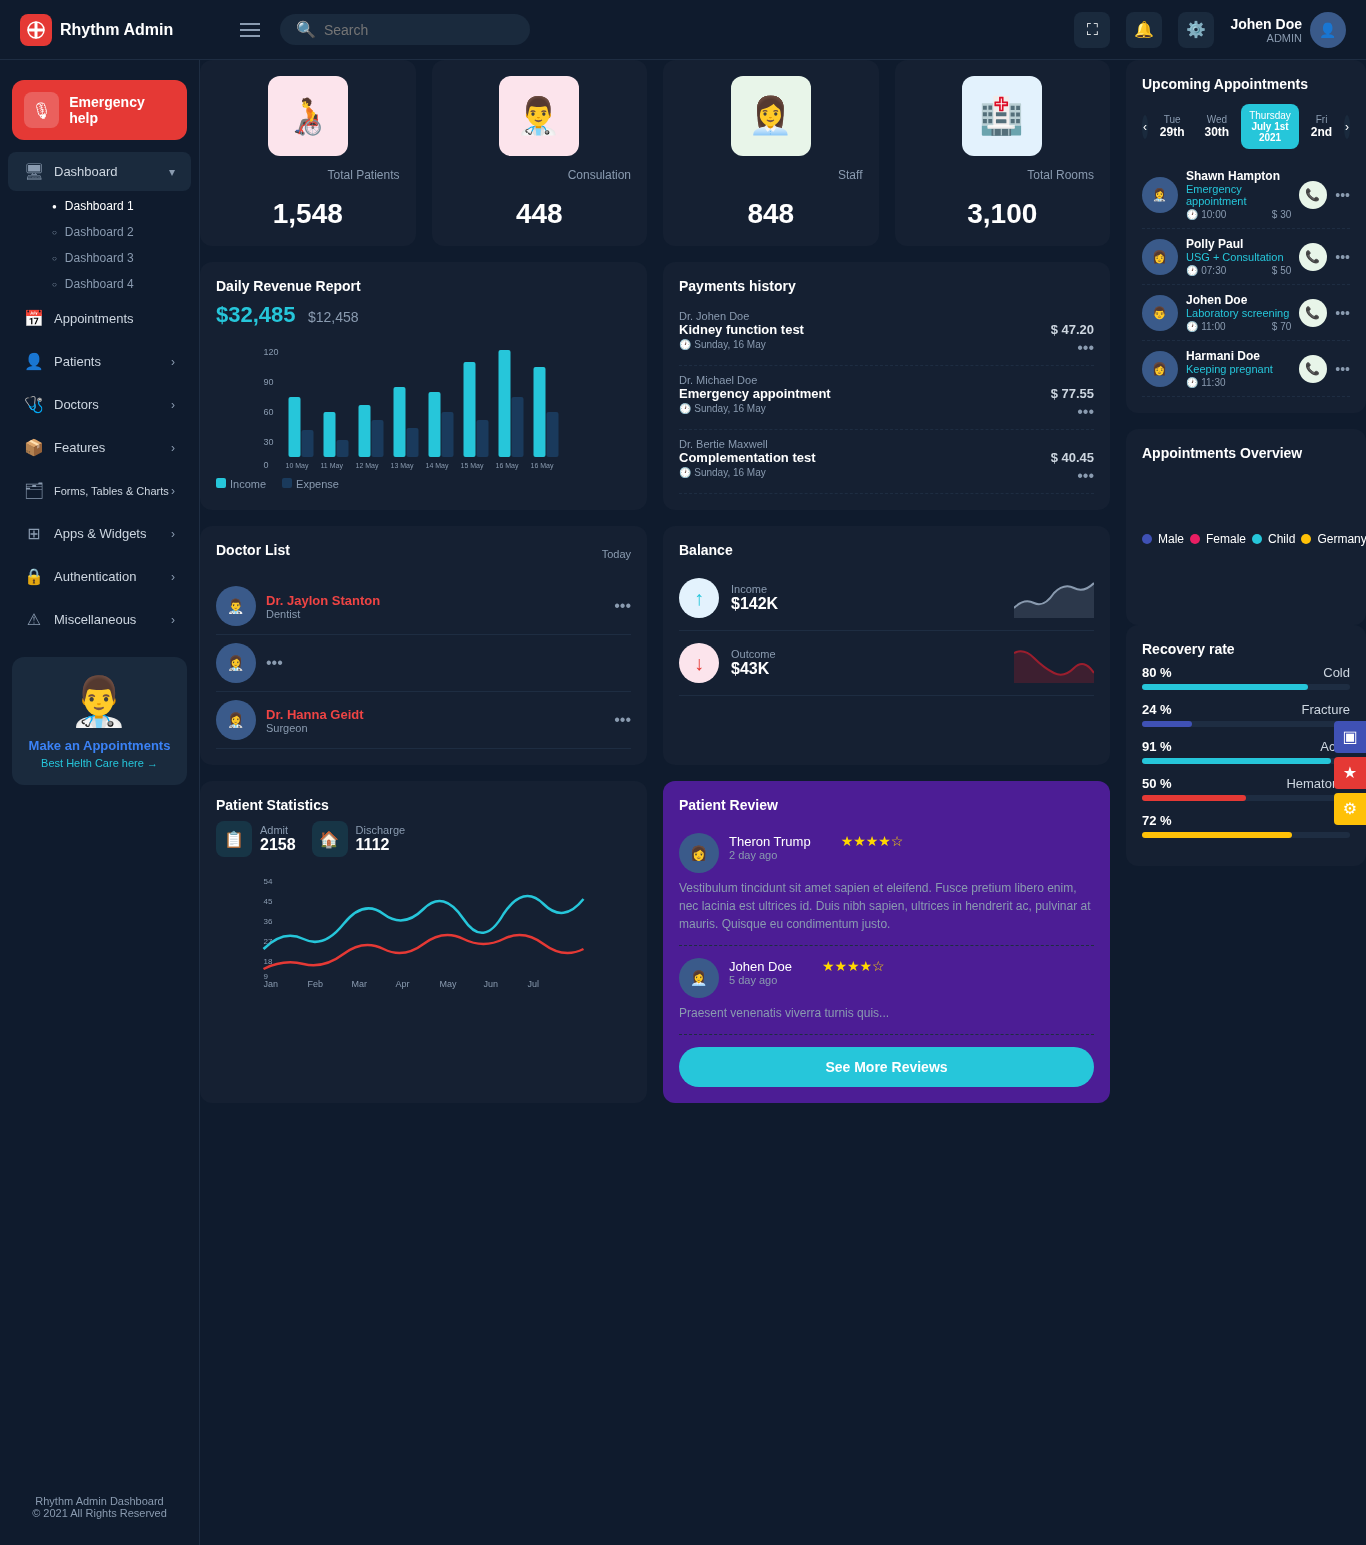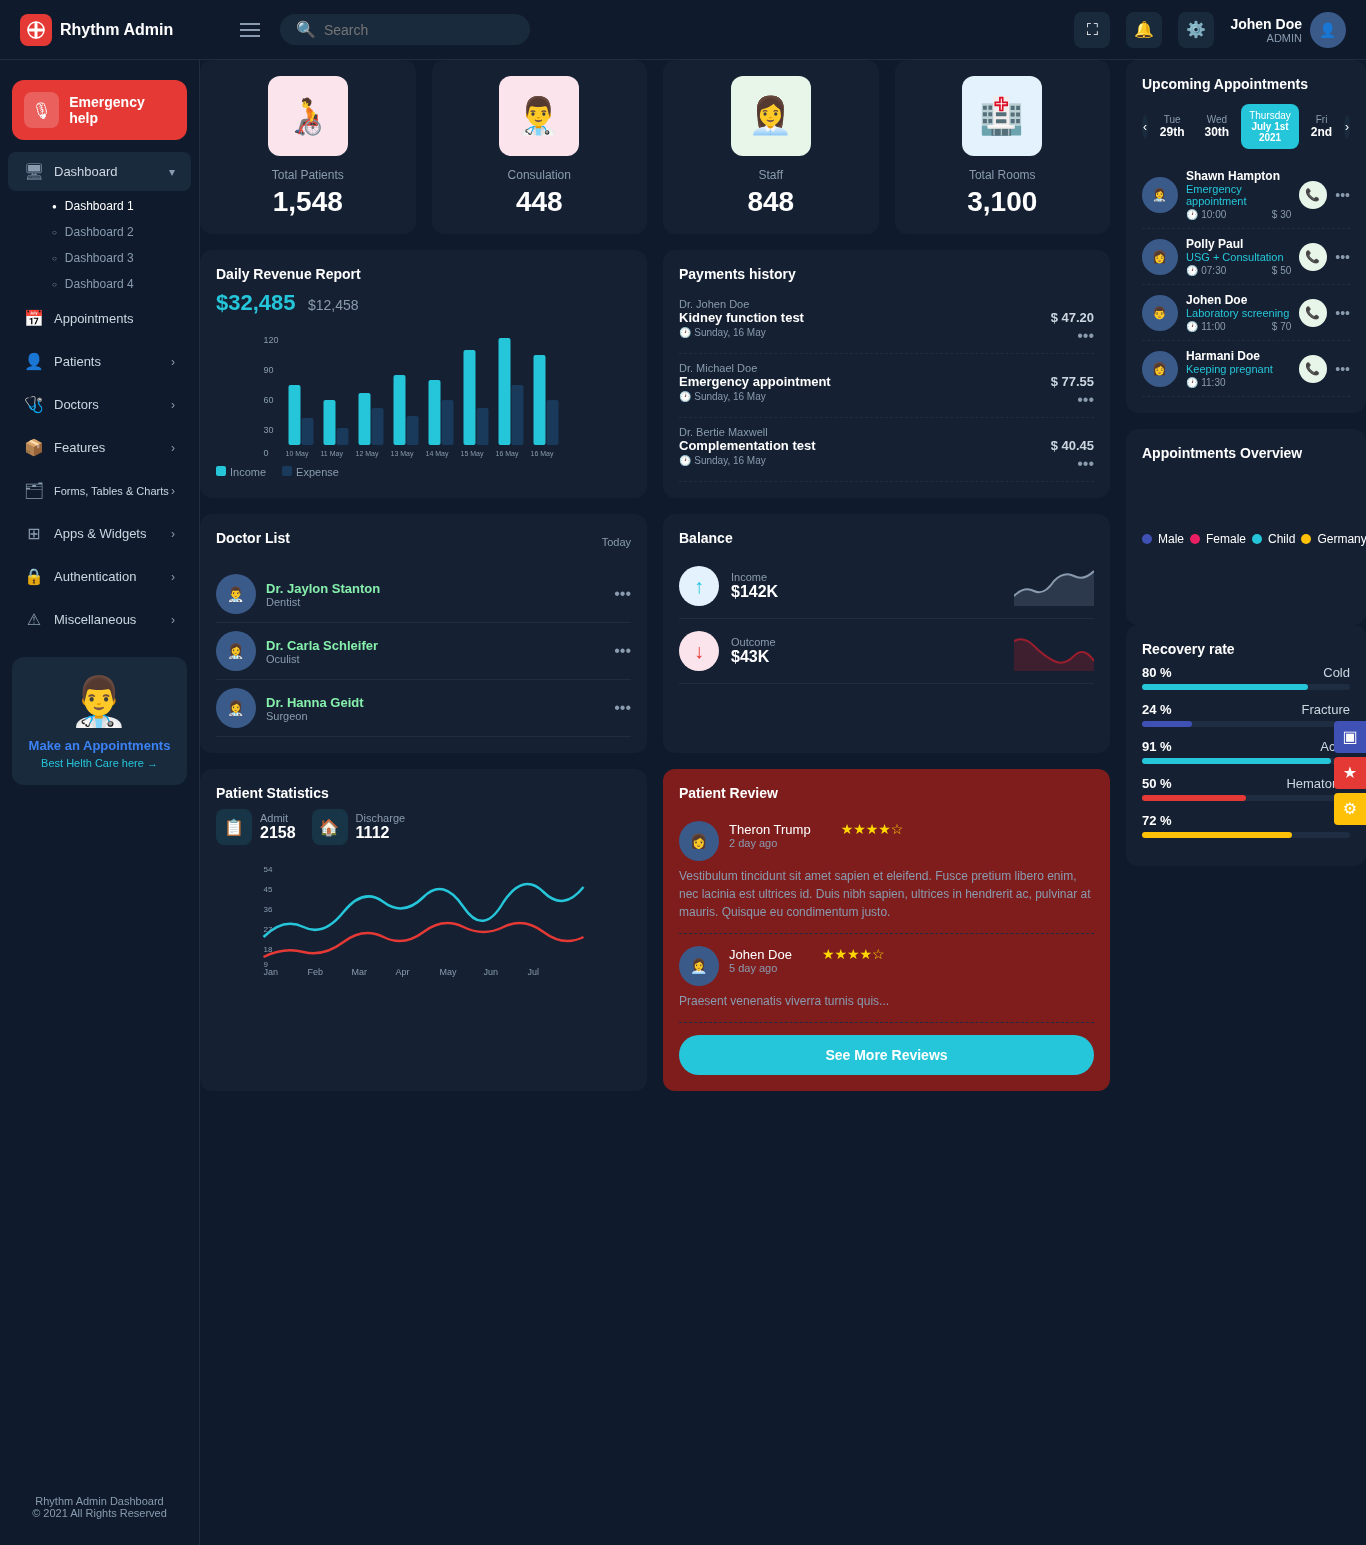--- a/index.html
+++ b/index.html
@@ -40,21 +40,21 @@
     .sub-nav-item.active { color: #fff; }
     .sub-nav-item::before { content: '○'; font-size: 8px; }
     .sub-nav-item.active::before { content: '●'; }
     .sidebar-promo { margin: 16px 12px; background: #1a2a3d; border-radius: 12px; padding: 16px; text-align: center; }
     .sidebar-footer { padding: 16px; text-align: center; font-size: 11px; color: #8a9bb0; margin-top: auto; }
     .main-grid { display: grid; grid-template-columns: 1fr 1fr 1fr 1fr; gap: 16px; margin-bottom: 16px; }
 
     
     .stat-card { background: #152032; border-radius: 12px; padding: 16px; text-align: center; }
     .stat-illustration { width: 80px; height: 80px; border-radius: 12px; margin: 0 auto 12px; display: flex; align-items: center; justify-content: center; font-size: 36px; }
-    .stat-label { font-size: 12px; color: #8a9bb0; margin-bottom: 4px; }
+    .stat-label { font-size: 12px; color: #8a9bb0; margin-bottom: 16px; text-align: right; }
     .stat-value { font-size: 28px; font-weight: 700; color: #fff; }
 
     
     .right-panel { width: 240px; flex-shrink: 0; }
 
     
     .appointments-card { background: #152032; border-radius: 12px; padding: 16px; margin-bottom: 16px; }
     .appointments-title { font-size: 14px; font-weight: 600; margin-bottom: 12px; }
     .calendar-nav { display: flex; align-items: center; gap: 4px; margin-bottom: 12px; }
     .cal-day { padding: 6px 8px; border-radius: 8px; text-align: center; cursor: pointer; flex: 1; }
@@ -92,21 +92,21 @@
     .payment-service { font-size: 13px; font-weight: 600; display: flex; justify-content: space-between; align-items: center; }
     .payment-amount { color: #cdd6e0; }
     .payment-meta { display: flex; justify-content: space-between; font-size: 10px; color: #8a9bb0; margin-top: 2px; }
 
     
     .doctor-card { background: #152032; border-radius: 12px; padding: 16px; }
     .card-header { display: flex; justify-content: space-between; align-items: center; margin-bottom: 12px; }
     .doctor-item { display: flex; align-items: center; gap: 10px; padding: 8px 0; border-bottom: 1px solid #1e2d42; }
     .doctor-avatar { width: 40px; height: 40px; border-radius: 50%; background: #3a5a8a; display: flex; align-items: center; justify-content: center; font-size: 14px; flex-shrink: 0; }
     .doctor-info { flex: 1; }
-    .doctor-name { font-size: 13px; font-weight: 600; color: #86efac; }
+    .doctor-name { font-size: 13px; font-weight: 600; color: #ef4444; }
     .doctor-specialty { font-size: 11px; color: #8a9bb0; }
 
     
     .balance-card { background: #152032; border-radius: 12px; padding: 16px; }
     .balance-item { display: flex; align-items: center; gap: 12px; padding: 12px 0; border-bottom: 1px solid #1e2d42; }
     .balance-icon { width: 40px; height: 40px; border-radius: 50%; display: flex; align-items: center; justify-content: center; font-size: 20px; }
     .balance-icon.income { background: #e3f2fd; color: #26c6da; }
     .balance-icon.outcome { background: #fce4ec; color: #e53935; }
     .balance-info { flex: 1; }
     .balance-label { font-size: 11px; color: #8a9bb0; }
@@ -121,21 +121,21 @@
 
     
     .patient-stats-card { background: #152032; border-radius: 12px; padding: 16px; }
     .stats-row { display: flex; gap: 16px; margin-bottom: 12px; }
     .stat-box { display: flex; align-items: center; gap: 8px; }
     .stat-box-icon { width: 36px; height: 36px; border-radius: 8px; display: flex; align-items: center; justify-content: center; font-size: 16px; }
     .stat-box-info .label { font-size: 11px; color: #8a9bb0; }
     .stat-box-info .value { font-size: 16px; font-weight: 700; }
 
     
-    .review-card { background: #7f1d1d; border-radius: 12px; padding: 16px; }
+    .review-card { background: #4c1d95; border-radius: 12px; padding: 16px; }
     .review-item { padding: 12px 0; border-bottom: 1px dashed #1e2d42; }
     .review-header { display: flex; gap: 10px; align-items: flex-start; margin-bottom: 6px; }
     .review-avatar { width: 40px; height: 40px; border-radius: 50%; background: #3a5a8a; flex-shrink: 0; display: flex; align-items: center; justify-content: center; font-size: 14px; }
     .review-name { font-size: 13px; font-weight: 400; }
     .review-time { font-size: 11px; color: #8a9bb0; }
     .stars { color: #ffd700; font-size: 14px; }
     .review-text { font-size: 12px; color: #8a9bb0; line-height: 1.5; }
     .see-more-btn { width: 100%; padding: 12px; background: #26c6da; border: none; border-radius: 8px; color: #fff; font-size: 14px; font-weight: 600; cursor: pointer; margin-top: 12px; border-radius: 25px; }
 
     
@@ -415,24 +415,20 @@
           <div class="doctor-item">
             <div class="doctor-avatar">👨‍⚕️</div>
             <div class="doctor-info">
               <div class="doctor-name">Dr. Jaylon Stanton</div>
               <div class="doctor-specialty">Dentist</div>
             </div>
             <span class="three-dots">•••</span>
           </div>
           <div class="doctor-item">
             <div class="doctor-avatar">👩‍⚕️</div>
-            <div class="doctor-info">
-              <div class="doctor-name">Dr. Carla Schleifer</div>
-              <div class="doctor-specialty">Oculist</div>
-            </div>
             <span class="three-dots">•••</span>
           </div>
           <div class="doctor-item">
             <div class="doctor-avatar">👩‍⚕️</div>
             <div class="doctor-info">
               <div class="doctor-name">Dr. Hanna Geidt</div>
               <div class="doctor-specialty">Surgeon</div>
             </div>
             <span class="three-dots">•••</span>
           </div>

